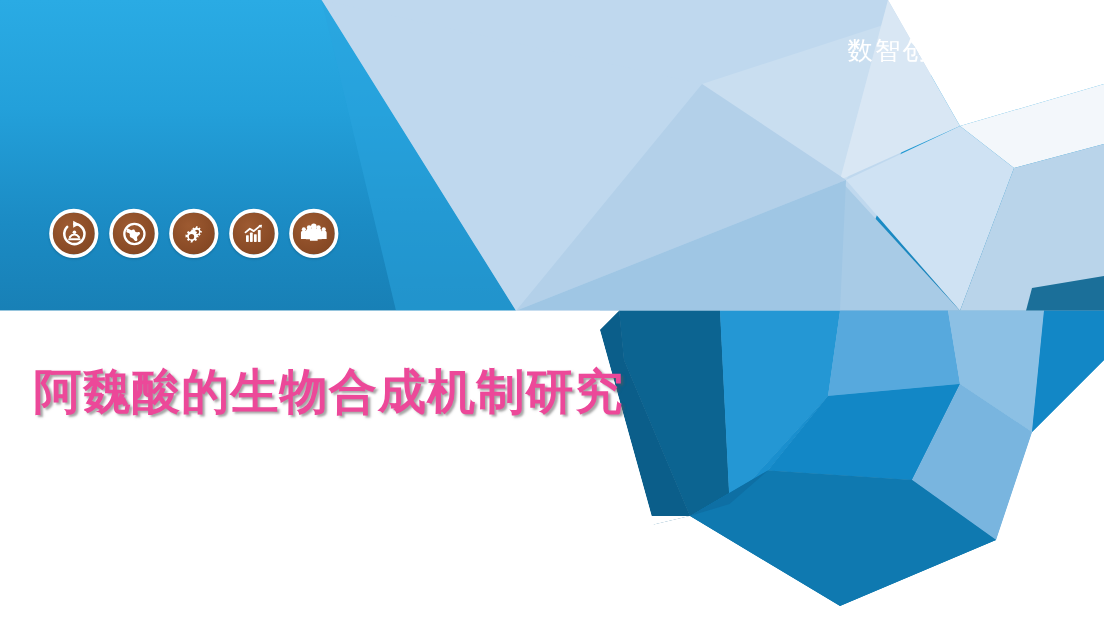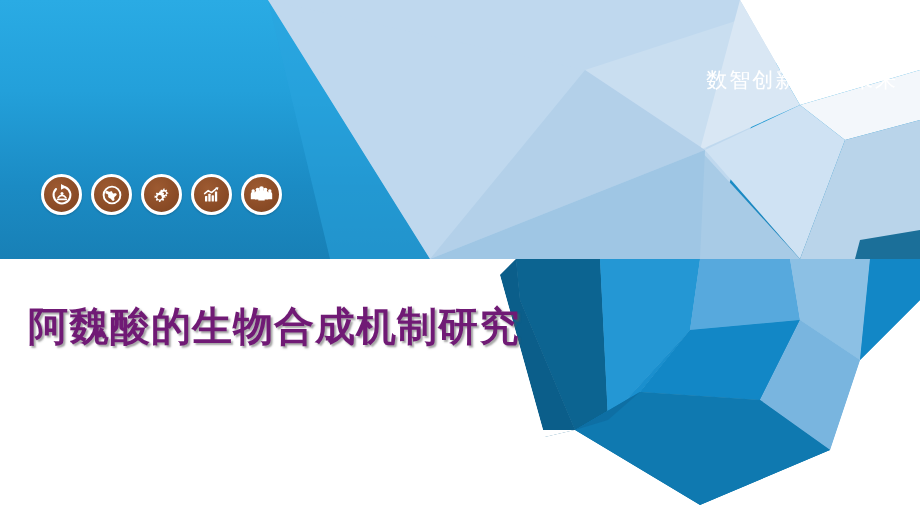--- a/index.html
+++ b/index.html
@@ -38,21 +38,20 @@
   .tagline {
     position: absolute;
     right: 22px;
     top: 28px;
     color: #ffffff;
     font-size: 21px;
     letter-spacing: 2px;
     font-weight: 400;
     white-space: nowrap;
     text-shadow: 0 0 1px rgba(255,255,255,0.25);
-    margin-top: 38px;
   }
 
   
   .icon-row {
     position: absolute;
     left: 41px;
     top: 174px;
     display: flex;
     gap: 9px;
     align-items: center;
@@ -73,21 +72,21 @@
   }
   .icon-badge svg { display: block; }
 
   
   .title {
     position: absolute;
     left: 28px;
     top: 299px;
     font-size: 40px;
     font-weight: bold;
-    color: #701a75;
+    color: #ec4899;
     letter-spacing: 1px;
     white-space: nowrap;
     text-shadow: 2px 2px 2px rgba(90,90,90,0.55);
   }
 </style>
 </head>
 <body>
 
 <div id="slide">
 

